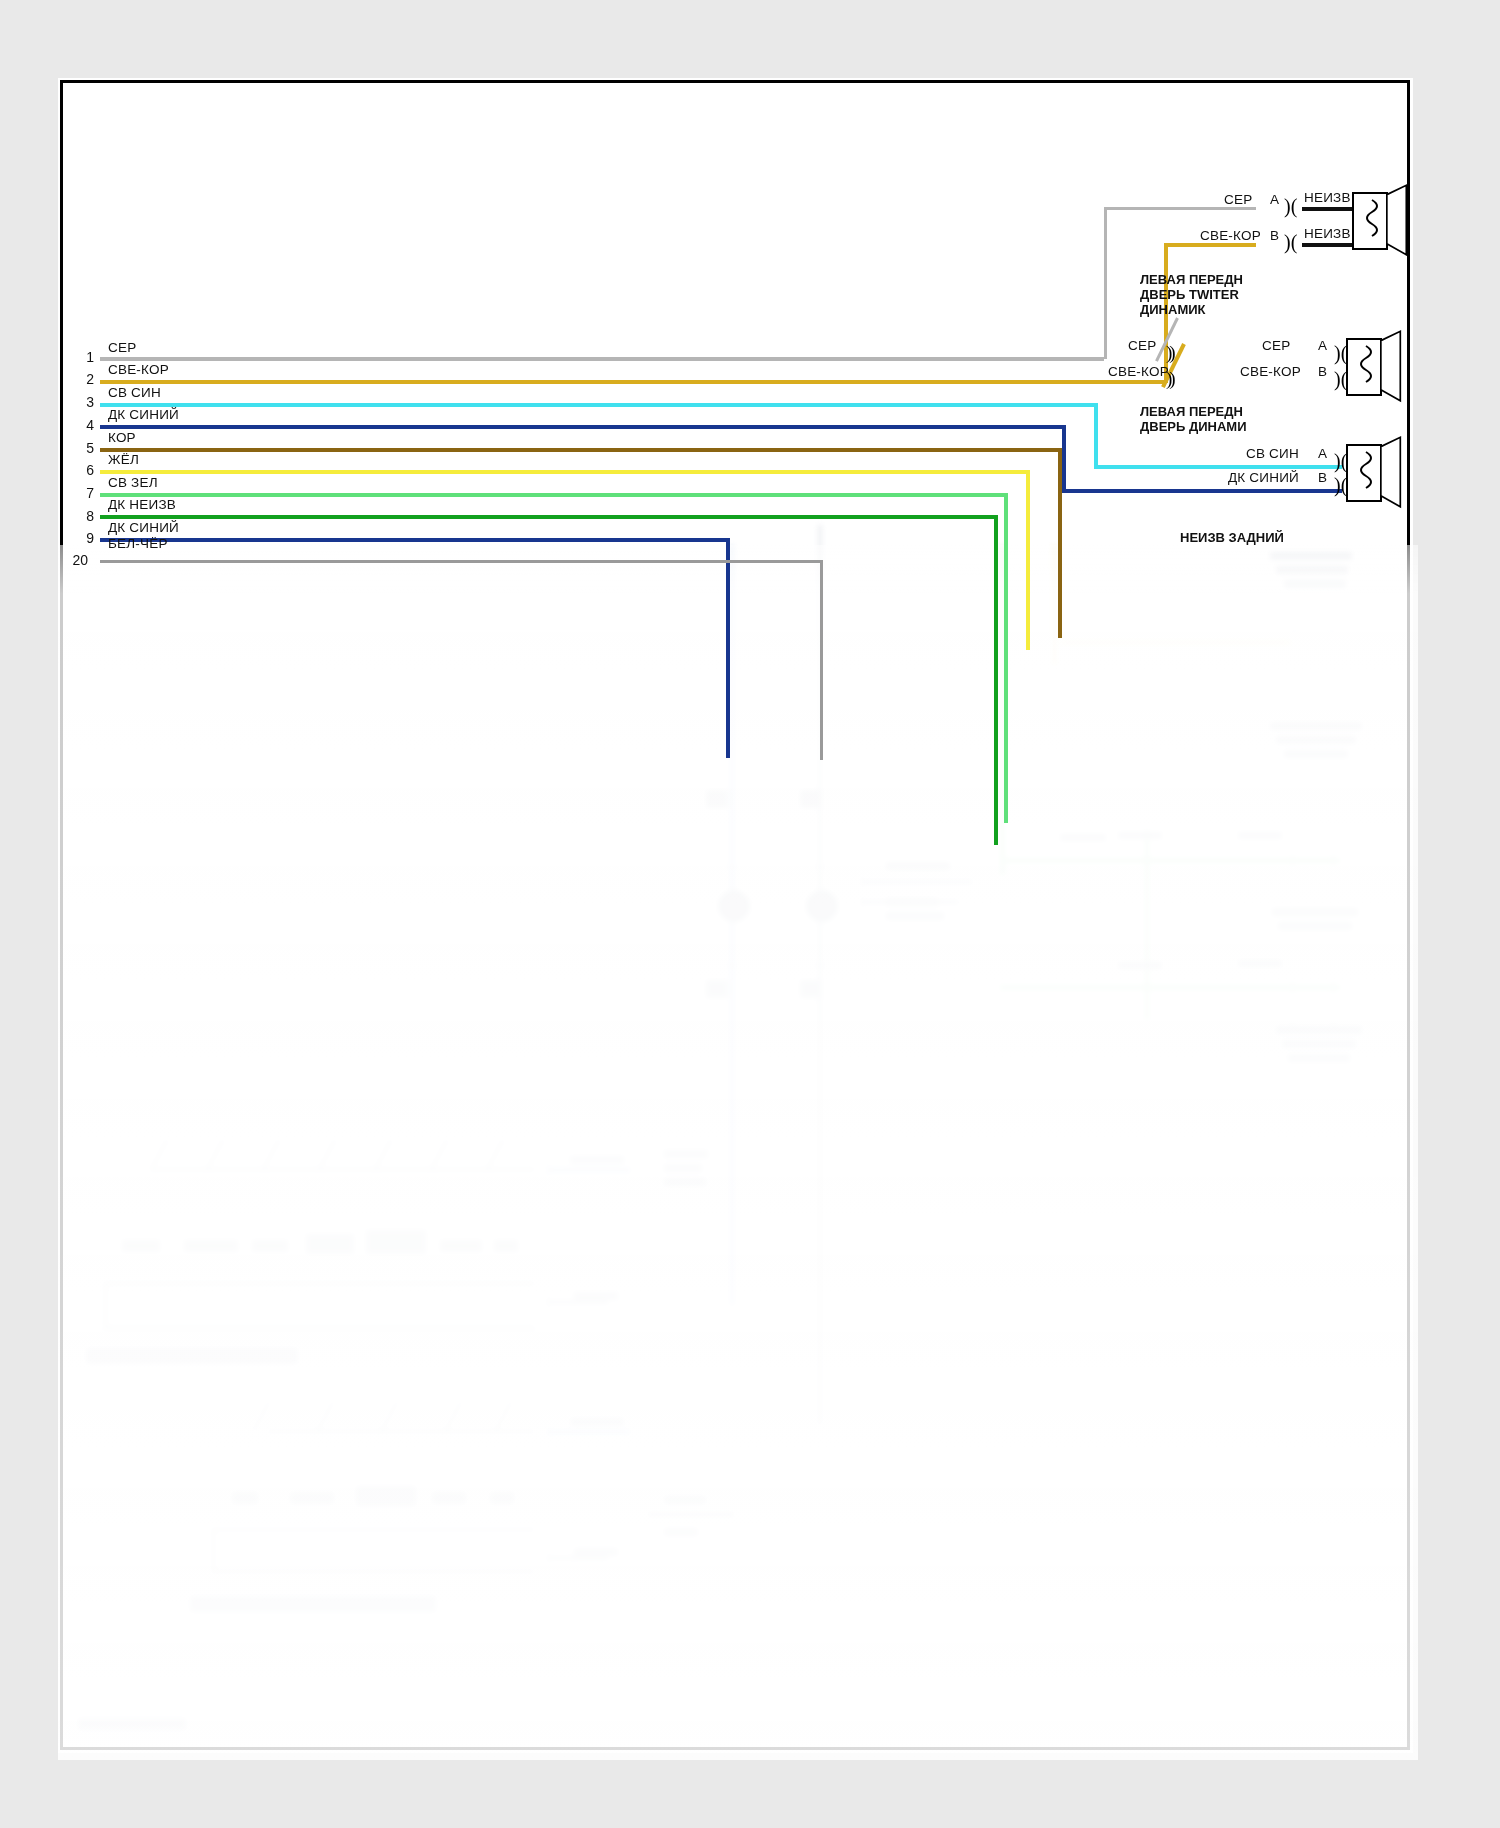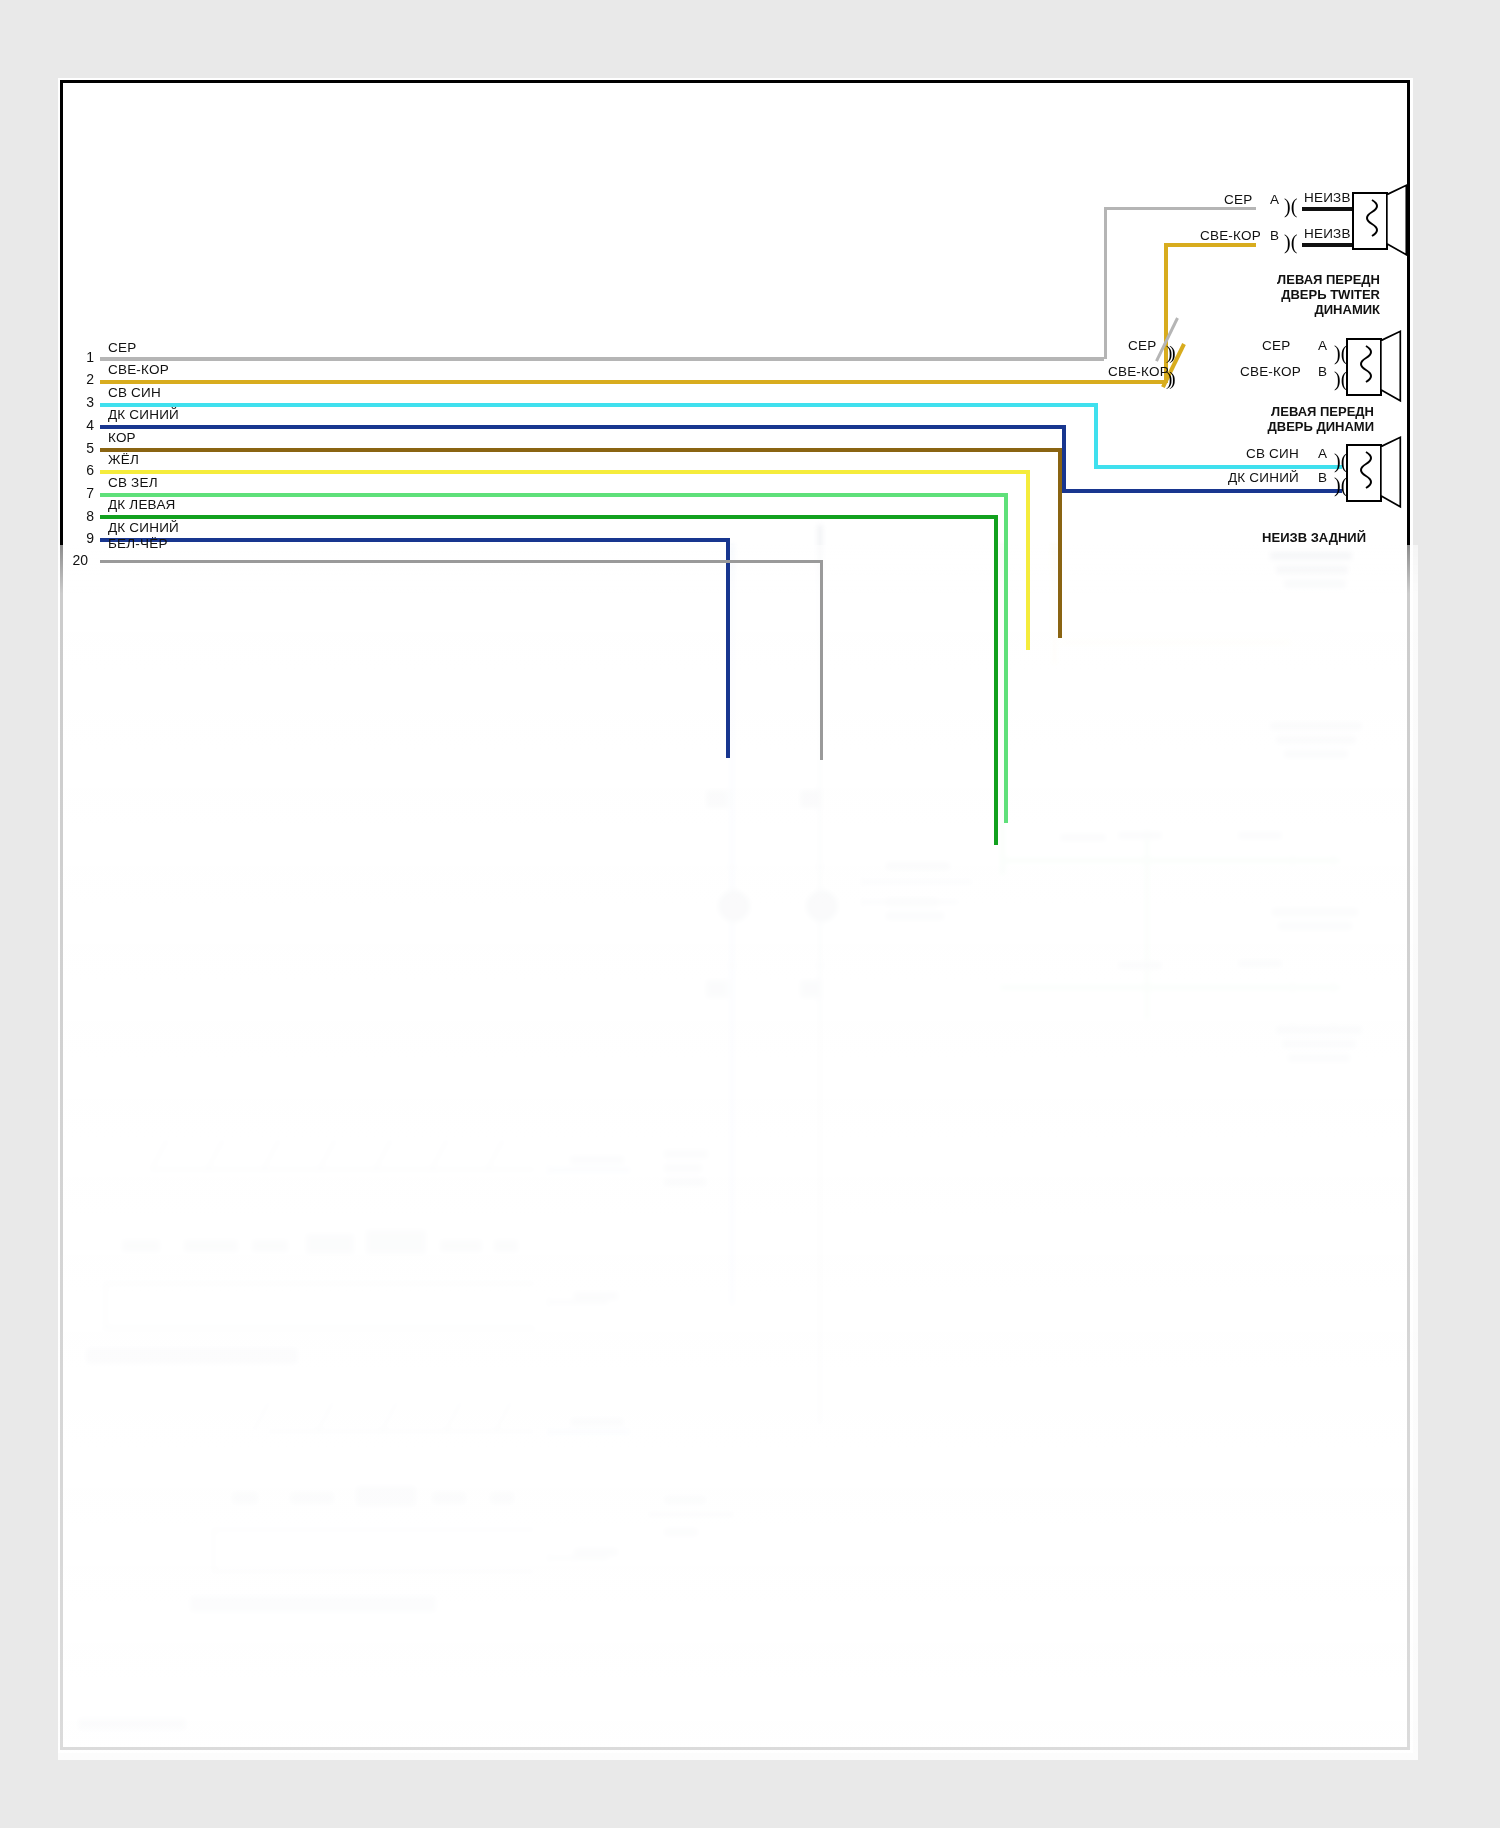--- a/index.html
+++ b/index.html
@@ -28,21 +28,21 @@
   .wire{position:absolute;}
   .lbl{position:absolute;font-size:13.5px;color:#111;white-space:nowrap;letter-spacing:.2px;}
   .pin{position:absolute;font-size:14px;color:#111;text-align:right;width:22px;}
 
   
   .spk{position:absolute;}
   .spk .body{position:absolute;left:0;top:0;width:36px;height:58px;border:2px solid #000;background:#fff;box-sizing:border-box;}
   .spk .coneline{position:absolute;left:34px;top:-11px;width:22px;height:80px;}
   .conn-paren{position:absolute;font-size:20px;color:#000;font-family:"Liberation Serif",serif;}
 
-  .termlabel{position:absolute;font-size:13px;font-weight:bold;color:#111;text-align:right;line-height:15px;white-space:pre;}
+  .termlabel{position:absolute;font-size:13px;font-weight:bold;color:#111;text-align:left;line-height:15px;white-space:pre;}
   .splice{position:absolute;font-size:19px;color:#000;letter-spacing:-3px;font-family:"Liberation Serif",serif;}
 
   
   .bbox{position:absolute;border:1.5px solid #b9c0cc;box-sizing:border-box;}
   .bline{position:absolute;background:#b9c0cc;}
   .bdot{position:absolute;border-radius:50%;background:#9aa3b1;}
   .btext{position:absolute;background:#b3bac6;border-radius:2px;}
   .bsw{position:absolute;width:2px;height:34px;background:#aab2be;transform-origin:bottom center;}
 </style>
 </head>
@@ -184,21 +184,21 @@
     <div class="lbl" style="left:108px;top:452px;">ЖЁЛ</div>
     <div class="wire" style="left:100px;top:470px;width:930px;height:4px;background:#f5ec3c;"></div>
     <div class="wire" style="left:1026px;top:470px;width:4px;height:180px;background:#f5ec3c;"></div>
 
     <div class="pin" style="left:72px;top:485px;">7</div>
     <div class="lbl" style="left:108px;top:475px;">СВ ЗЕЛ</div>
     <div class="wire" style="left:100px;top:493px;width:908px;height:4px;background:#5fe07a;"></div>
     <div class="wire" style="left:1004px;top:493px;width:4px;height:330px;background:#5fe07a;"></div>
 
     <div class="pin" style="left:72px;top:508px;">8</div>
-    <div class="lbl" style="left:108px;top:497px;">ДК ЛЕВАЯ</div>
+    <div class="lbl" style="left:108px;top:497px;">ДК НЕИЗВ</div>
     <div class="wire" style="left:100px;top:515px;width:898px;height:4px;background:#12a11f;"></div>
     <div class="wire" style="left:994px;top:515px;width:4px;height:330px;background:#12a11f;"></div>
 
     <div class="pin" style="left:72px;top:530px;">9</div>
     <div class="lbl" style="left:108px;top:520px;">ДК СИНИЙ</div>
     <div class="wire" style="left:100px;top:538px;width:626px;height:4px;background:#18368f;"></div>
     <div class="wire" style="left:726px;top:538px;width:4px;height:220px;background:#18368f;"></div>
 
     <div class="pin" style="left:66px;top:552px;">20</div>
     <div class="lbl" style="left:108px;top:536px;">БЕЛ-ЧЁР</div>

